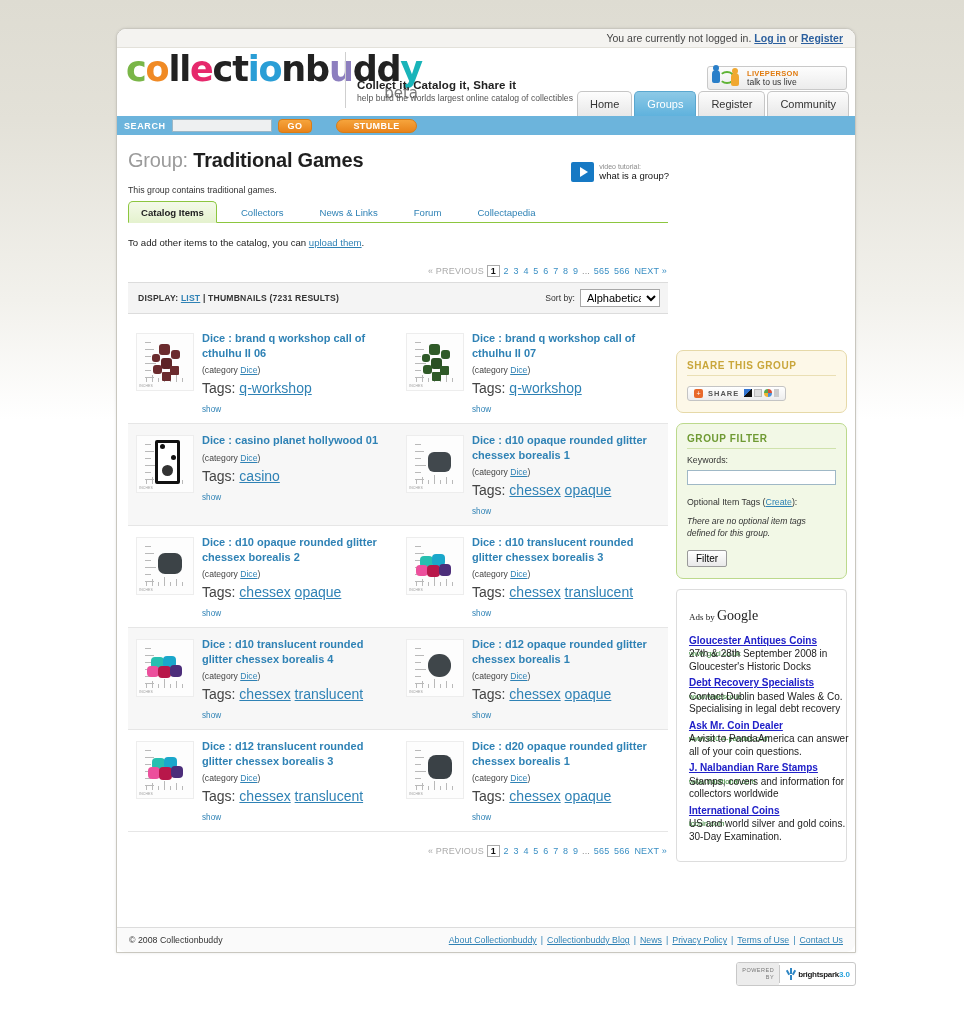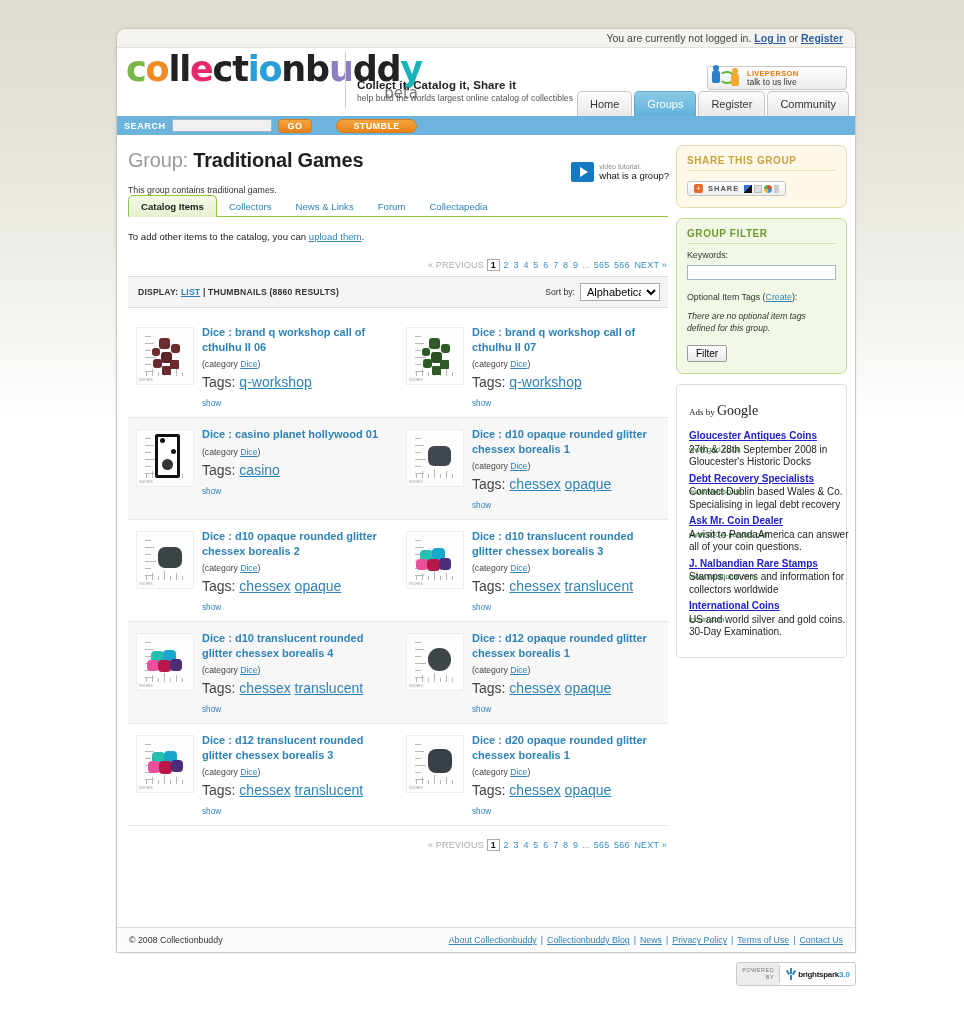--- a/index.html
+++ b/index.html
@@ -99,36 +99,36 @@
     color:#fff; font-size:9px; font-weight:bold; letter-spacing:.4px;
     border-radius:4px; padding:1px 9px; border:1px solid #d97c16; cursor:pointer;
   }
   .btn-stumble {
     background: linear-gradient(to bottom,#f6a43c,#e8831a);
     color:#fff; font-size:9px; font-weight:bold; letter-spacing:.4px;
     border-radius:7px; padding:1px 16px; border:1px solid #d97c16; margin-left:18px; cursor:pointer;
   }
 
   
-  .body { display:flex; padding: 10px 8px 0 8px; }
+  .body { display:flex; padding: 10px 8px 0 8px; align-items: flex-end; }
   .maincol { width: 546px; padding-left: 3px; }
   .sidecol { width: 172px; margin-left: 8px; }
 
   h1.grouptitle { margin:4px 0 0 0; font-size:20px; font-weight:bold; color:#1f1f1f; letter-spacing:-.2px;}
   h1.grouptitle .g { color:#9b9b9b; font-weight:normal;}
   .groupdesc { font-size:8.8px; color:#333; margin-top:13px; }
 
   .videobox { position:absolute; right:186px; top:133px; display:flex; align-items:center; gap:5px;}
   .playbtn { width:23px;height:20px; background:#1679c4; border-radius:2px; display:flex;align-items:center;justify-content:center;}
   .playbtn .tri{width:0;height:0;border-left:8px solid #fff;border-top:5px solid transparent;border-bottom:5px solid transparent;margin-left:2px;}
   .vt1{ font-size:7px; color:#8a8a8a;}
   .vt2{ font-size:9.5px; color:#111; font-weight:normal;}
 
   
-  .subtabs { margin-top:0; display:flex; align-items:flex-end; border-bottom:1px solid #8cc63f; }
+  .subtabs { margin-top:6px; display:flex; align-items:flex-end; border-bottom:1px solid #8cc63f;gap:12px; }
   .subtab { font-size:9.6px; color:#2f82b5; padding:5px 12px 4px; cursor:pointer; }
   .subtab.active {
     color:#222; font-weight:bold;
     background: linear-gradient(to bottom,#f4fae9,#e5f2cf);
     border:1px solid #8cc63f; border-bottom:1px solid #e5f2cf;
     border-radius:5px 5px 0 0; margin-bottom:-1px;
   }
 
   .addnote { font-size:9.6px; color:#222; margin-top:14px; }
   .addnote a { color:#2f82b5; }
@@ -323,21 +323,21 @@
         <a href="#">565</a>
         <a href="#">566</a>
         <a href="#">NEXT »</a>
       </div>
 
       <div class="dispbar">
         <div class="left">
           <span>DISPLAY:</span>
           <a href="#">LIST</a>
           <span>|</span>
-          <span class="norm">THUMBNAILS (8860 RESULTS)</span>
+          <span class="norm">THUMBNAILS (7231 RESULTS)</span>
         </div>
         <div class="sortwrap">
           <label>Sort by:</label>
           <select class="sortsel">
             <option>Alphabetical</option>
           </select>
         </div>
       </div>
 
       <div class="grid">

